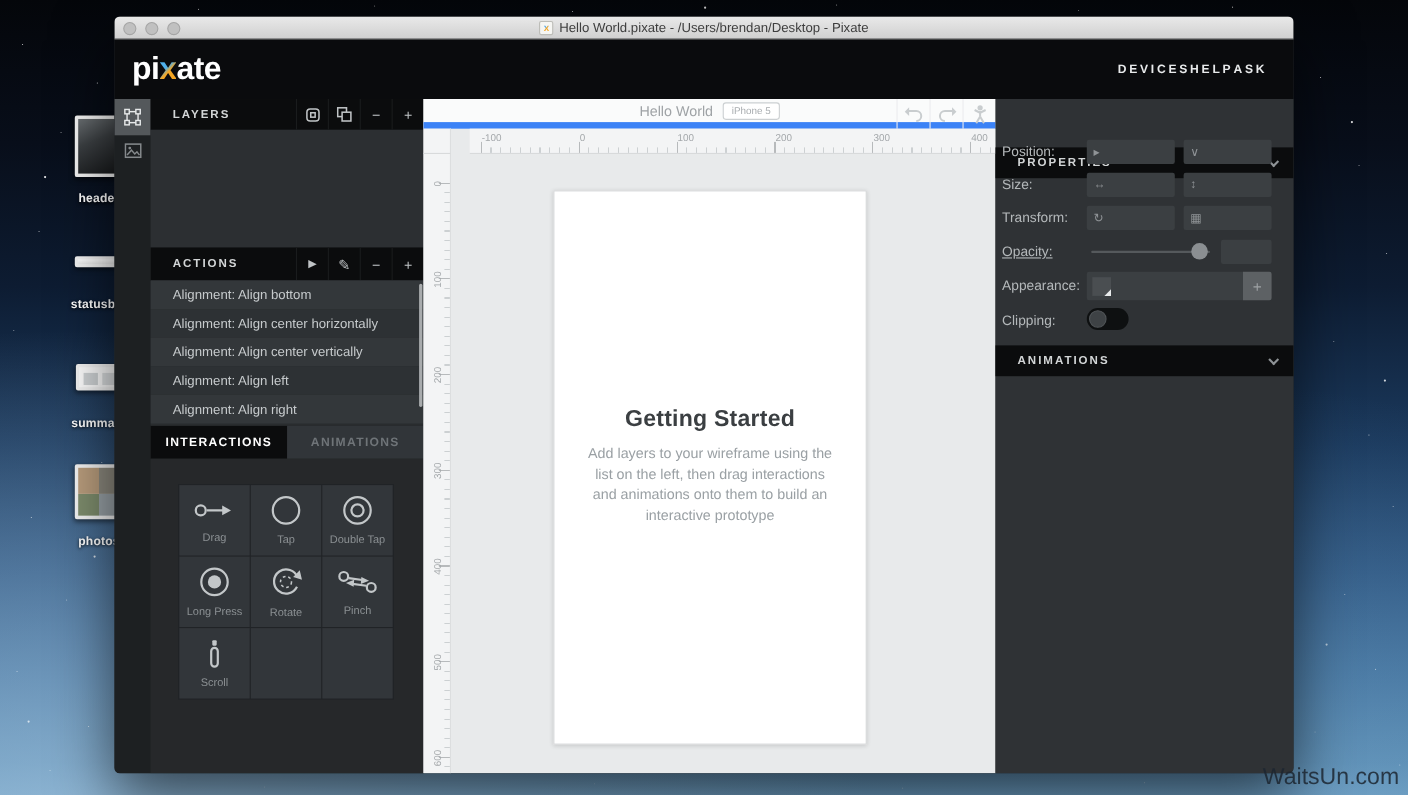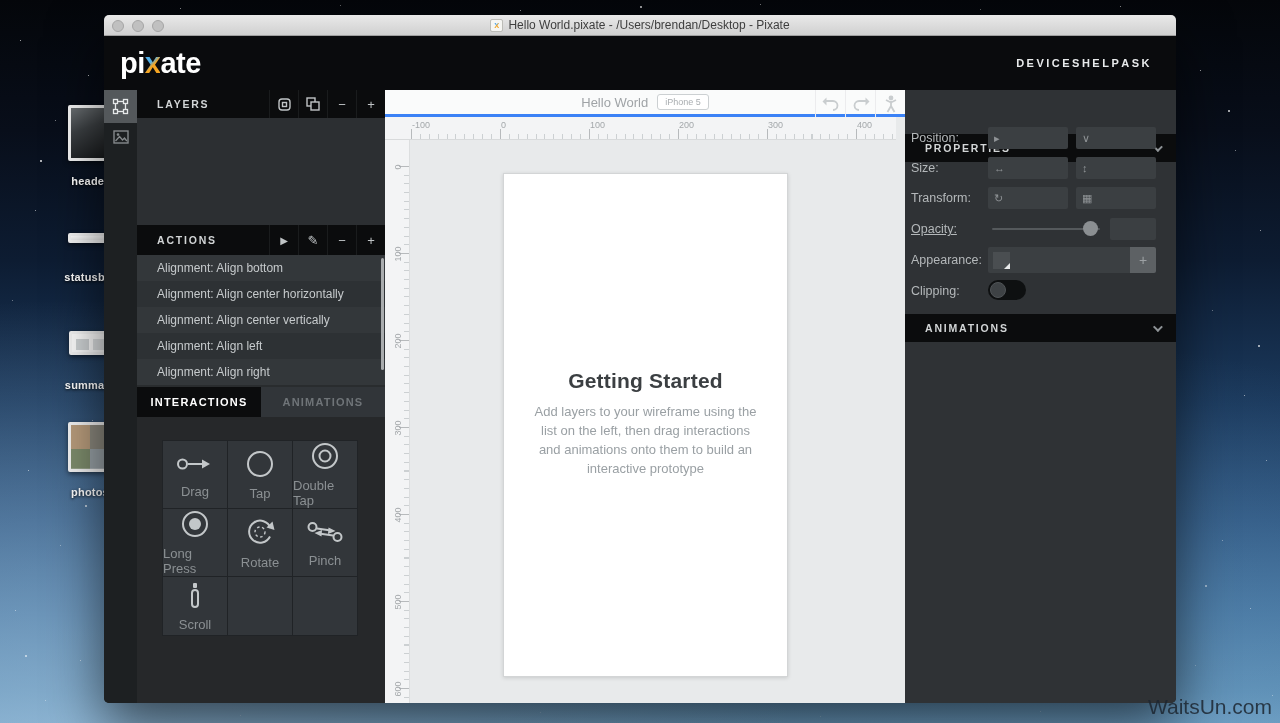--- a/index.html
+++ b/index.html
@@ -93,37 +93,37 @@
   .alist-scrollbar { position:absolute; right:1px; top:3px; width:3px; height:112px; background:#a9acae; border-radius:2px; }
   .tabs { height:30px; display:flex; }
   .tab-active { flex:1; background:#0b0c0d; color:#fff; font-size:11px; font-weight:bold; letter-spacing:1.2px;
     display:flex; align-items:center; justify-content:center; }
   .tab-inactive { flex:1; background:#313539; color:#6f7478; font-size:11px; font-weight:bold; letter-spacing:1.2px;
     display:flex; align-items:center; justify-content:center; }
   .interactions-body { height:calc(613px - 28px - 107px - 30px - 132px - 30px); background:#26282a; position:relative; }
   .gesture-grid { position:absolute; left:25px; top:23px; width:196px; height:196px; background:#202326; padding:1px;
     display:grid; grid-template-columns:repeat(3,1fr); grid-template-rows:repeat(3,1fr); gap:1px; }
   .gcell { background:#32363a; display:flex; flex-direction:column; align-items:center; justify-content:center; gap:7px; }
-  .gcell .glabel { font-size:13px; color:#8b9093; }
+  .gcell .glabel { font-size:10px; color:#8b9093; }
   .gico { stroke:#c3c7c9; fill:none; stroke-width:2; }
   .gico .fill { fill:#c3c7c9; stroke:none; }
 
   
   .canvas { position:absolute; left:281px; top:0; width:520px; height:100%; background:#e8eaeb; }
-  .ctoolbar { position:absolute; left:0; top:0; width:100%; height:27px; background:#fafbfb; border-bottom:3px solid #3b82f6;
+  .ctoolbar { position:absolute; left:0; top:0; width:100%; height:27px; background:#fafbfb; border-bottom:6px solid #3b82f6;
     display:flex; align-items:center; }
   .ctoolbar-center { position:absolute; left:0; right:0; display:flex; align-items:center; justify-content:center; gap:9px; }
   .cdoc { font-size:13px; color:#9fa3a6; }
   .cbadge { font-size:9px; color:#a9adb0; border:1px solid #ccd0d2; border-radius:3px; padding:2px 7px; background:#fff; }
   .ctools { position:absolute; right:0; top:0; height:27px; display:flex; align-items:center; }
   .ctool { width:30px; height:27px; display:flex; align-items:center; justify-content:center; border-left:1px solid #ececee; }
   .ctool svg { stroke:#c9cdcf; fill:none; stroke-width:1.8; }
   .ruler-corner { position:absolute; left:0; top:27px; width:25px; height:23px; background:#f3f4f5;
     border-right:1px solid #dcdedf; border-bottom:1px solid #d8dadb; }
-  .ruler-x { position:absolute; left:16px; top:27px; width:495px; height:23px; background:#f3f4f5; border-bottom:1px solid #d8dadb;
+  .ruler-x { position:absolute; left:42px; top:27px; width:495px; height:23px; background:#f3f4f5; border-bottom:1px solid #d8dadb;
     background-image:
       repeating-linear-gradient(to right, #b7babc 0 1px, transparent 1px 89px),
       repeating-linear-gradient(to right, #ccd0d2 0 1px, transparent 1px 8.9px);
     background-size:100% 10px, 100% 5px; background-position:left 10px bottom, left 10px bottom; background-repeat:no-repeat; }
   .rlx { position:absolute; top:3px; font-size:9px; color:#a4a8ab; }
   .ruler-y { position:absolute; left:0; top:50px; width:25px; height:563px; background:#f3f4f5; border-right:1px solid #dcdedf;
     background-image:
       repeating-linear-gradient(to bottom, #b7babc 0 1px, transparent 1px 87px),
       repeating-linear-gradient(to bottom, #ccd0d2 0 1px, transparent 1px 8.7px);
     background-size:10px 100%, 5px 100%; background-position:right top 26px; background-repeat:no-repeat; }

